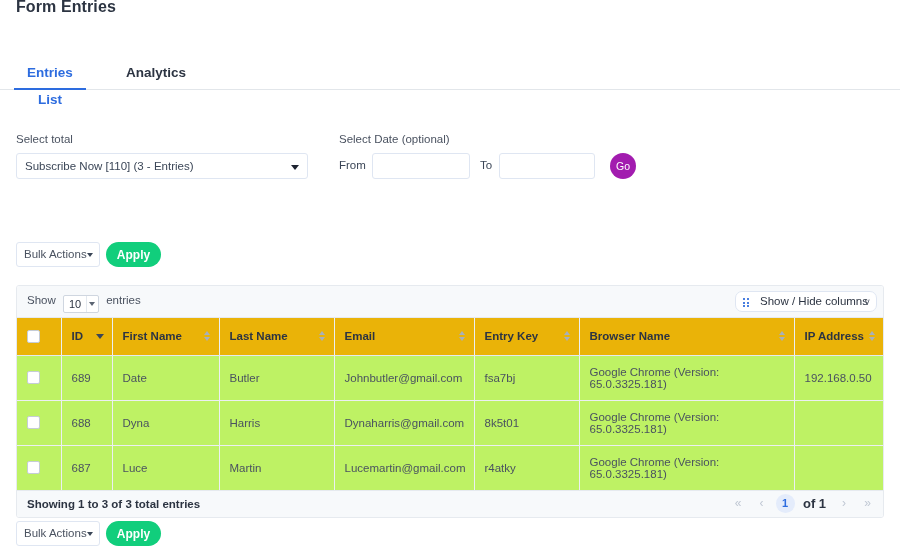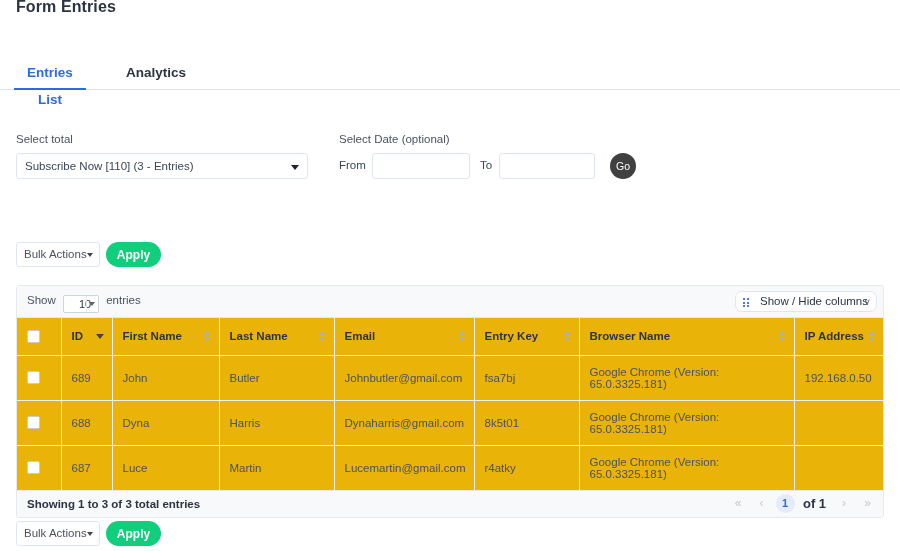--- a/index.html
+++ b/index.html
@@ -58,21 +58,21 @@
     position: absolute; top: 153px; height: 26px;
     border: 1px solid #dfe6f2; border-radius: 3px; background: #fff;
     font-size: 11.5px; color: #3b4657; padding: 0 7px; outline: none;
   }
   .date-input.from { left: 372px; width: 98px; }
   .date-input.to   { left: 499px; width: 96px; }
   .date-input::placeholder { color: #b9c0cc; }
 
   .go-btn {
     position: absolute; left: 610px; top: 153px; width: 26px; height: 26px;
-    border-radius: 50%; background: #404040; color: #fff; border: none;
+    border-radius: 50%; background: #a21caf; color: #fff; border: none;
     font-size: 10.5px; font-family: "Liberation Sans", sans-serif;
     cursor: pointer; line-height: 26px; text-align: center; padding: 0;
   }
 
   
   .bulk-wrap { position: absolute; left: 16px; }
   .bulk-wrap.top { top: 242px; }
   .bulk-wrap.bottom { top: 521px; }
   .bulk-select {
     position: absolute; left: 0; top: 0; width: 84px; height: 25px;
@@ -102,21 +102,21 @@
     position: relative; height: 32px; background: #f7f9fb;
     border-bottom: 1px solid #e6eaef;
   }
   .show-entries {
     position: absolute; left: 10px; top: 8px;
     font-size: 11.5px; color: #4a5260;
   }
   .len-select {
     display: inline-block; position: relative; width: 36px; height: 18px;
     border: 1px solid #cfd6e0; border-radius: 2px; background: #fff;
-    font-size: 11px; color: #2c3442; line-height: 16px; padding-left: 15px;
+    font-size: 11px; color: #2c3442; line-height: 16px; padding-left: 5px;
     vertical-align: -4px; margin: 0 4px; cursor: pointer;
   }
   .len-select .caret3 {
     position: absolute; right: 3px; top: 6px;
     width: 0; height: 0; border-left: 3px solid transparent;
     border-right: 3px solid transparent; border-top: 4px solid #5b6472;
   }
   .len-select .sep { position: absolute; left: 22px; top: 0; bottom: 0; width: 1px; background: #e3e8ee; }
 
   .search-box {
@@ -156,21 +156,21 @@
     font-size: 11.5px; font-weight: bold; color: #2c3442;
     text-align: left; padding: 11px 20px 11px 10px; height: 37px;
     border-right: 1px solid #eceff3; border-bottom: 1px solid #e6eaef;
     background: #eab308; vertical-align: middle;
   }
   th:last-child { border-right: none; }
   td {
     font-size: 11.5px; color: #4a5260; text-align: left;
     padding: 10px; height: 44px;
     border-right: 1px solid #eceff3; border-bottom: 1px solid #eceff3;
-    vertical-align: middle; background: #eab308;
+    vertical-align: middle; background: #bef264;
   }
   td:last-child { border-right: none; }
   tbody tr:last-child td { border-bottom: none; }
 
   .sort-both {
     position: absolute; right: 8px; top: 50%; margin-top: -6px;
     width: 7px; height: 12px;
   }
   .sort-both i {
     position: absolute; left: 0; width: 0; height: 0;
@@ -336,21 +336,21 @@
               </span>
           </th>
         </tr>
       </thead>
       <tbody>
         <tr>
           <td>
               <span class="cbx"></span>
             </td>
           <td>689</td>
-          <td>John</td>
+          <td>Date</td>
           <td>Butler</td>
           <td>Johnbutler@gmail.com</td>
           <td>fsa7bj</td>
           <td>Google Chrome (Version: 65.0.3325.181)</td>
           <td>192.168.0.50</td>
         </tr>
         <tr>
           <td>
               <span class="cbx"></span>
             </td>

